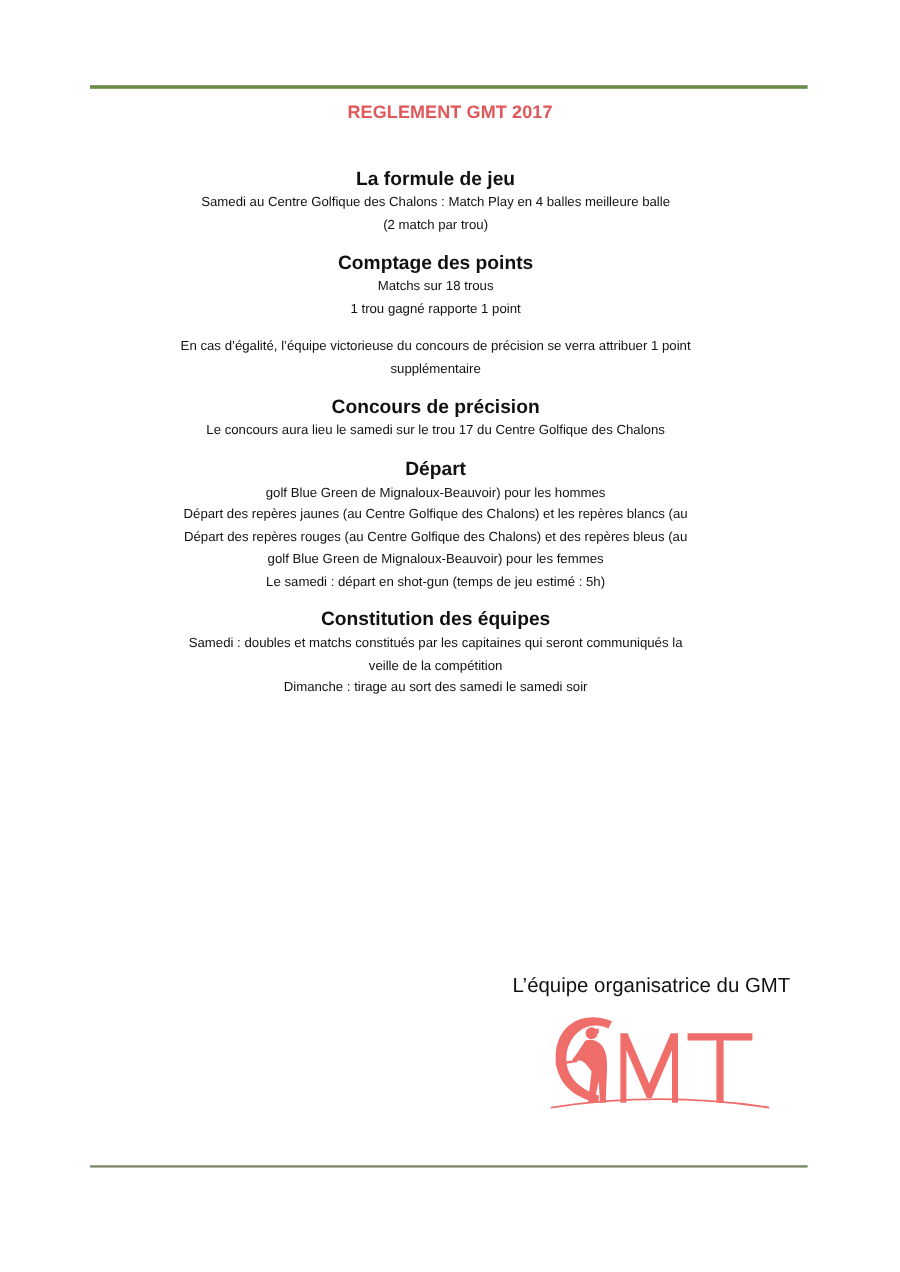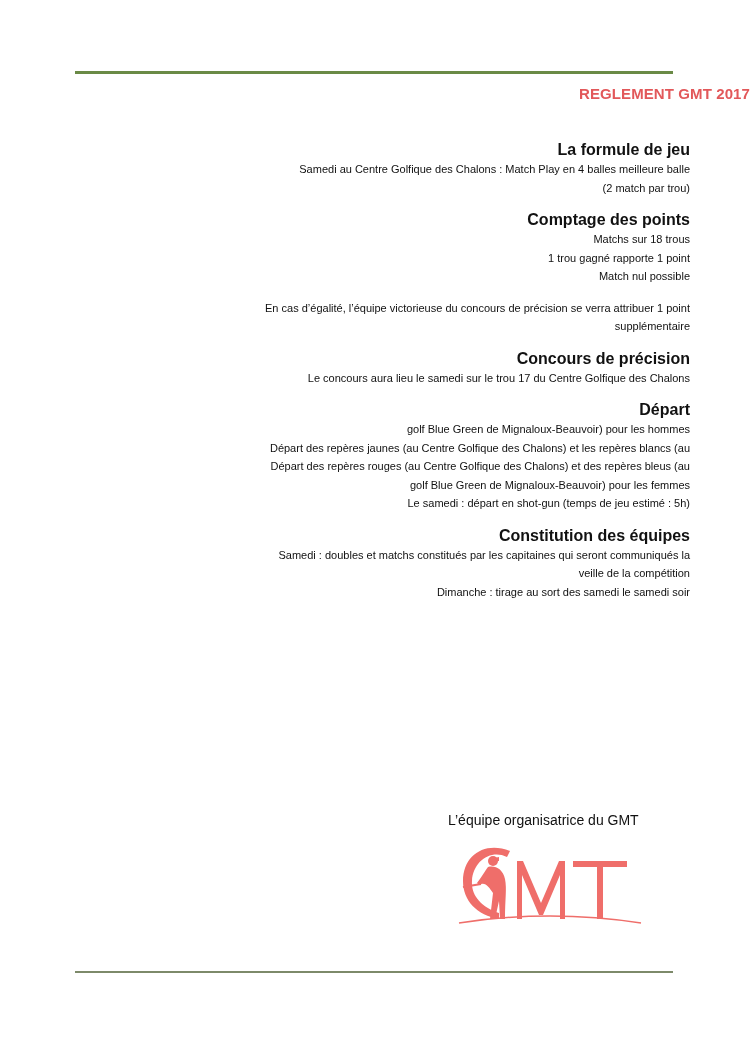--- a/index.html
+++ b/index.html
@@ -1,45 +1,44 @@
 <!DOCTYPE html>
 <html><head>
 <meta charset="utf-8">
 <style>
   html, body { margin: 0; padding: 0; background: #ffffff; }
   body { width: 750px; height: 1060px; position: relative; overflow: hidden;
          font-family: "Liberation Sans", "DejaVu Sans", sans-serif; color: #111111; }
   .rule-top { position: absolute; left: 75px; top: 71px; width: 598px; height: 3px; background: #6a8a46; }
   .rule-bottom { position: absolute; left: 75px; top: 971px; width: 598px; height: 2px; background: #7d8a6a; }
-  .doc-title { position: absolute; left: 0; width: 750px; top: 85px; text-align: right;
+  .doc-title { position: absolute; left: 0; width: 750px; top: 85px; text-align: center;
                font-weight: bold; font-size: 15px; color: #e2585a; letter-spacing: 0.1px; }
-  .content { position: absolute; left: 60px; width: 630px; top: 140px; text-align: right; }
+  .content { position: absolute; left: 48px; width: 630px; top: 140px; text-align: center; }
   .section { margin-bottom: 13px; }
   .section h2 { margin: 0; font-size: 16px; font-weight: bold; line-height: 20px; color: #111; }
   .section p { margin: 0; font-size: 11px; line-height: 18.5px; }
-  .signature { position: absolute; left: 448px; top: 812px; font-size: 14px; }
+  .signature { position: absolute; left: 427px; top: 812px; font-size: 17px; }
   .logo { position: absolute; left: 455px; top: 843px; width: 190px; height: 85px; }
 </style>
 </head>
 <body>
 
 <div class="rule-top"></div>
 <div class="doc-title">REGLEMENT GMT 2017</div>
 
 <div class="content">
   <div class="section">
     <h2>La formule de jeu</h2>
     <p>Samedi au Centre Golfique des Chalons : Match Play en 4 balles meilleure balle</p>
     <p>(2 match par trou)</p>
   </div>
   <div class="section">
     <h2>Comptage des points</h2>
     <p>Matchs sur 18 trous</p>
     <p>1 trou gagné rapporte 1 point</p>
-    <p>Match nul possible</p>
   </div>
   <div class="section">
     <p>En cas d’égalité, l’équipe victorieuse du concours de précision se verra attribuer 1 point</p>
     <p>supplémentaire</p>
   </div>
   <div class="section">
     <h2>Concours de précision</h2>
     <p>Le concours aura lieu le samedi sur le trou 17 du Centre Golfique des Chalons</p>
   </div>
   <div class="section">

